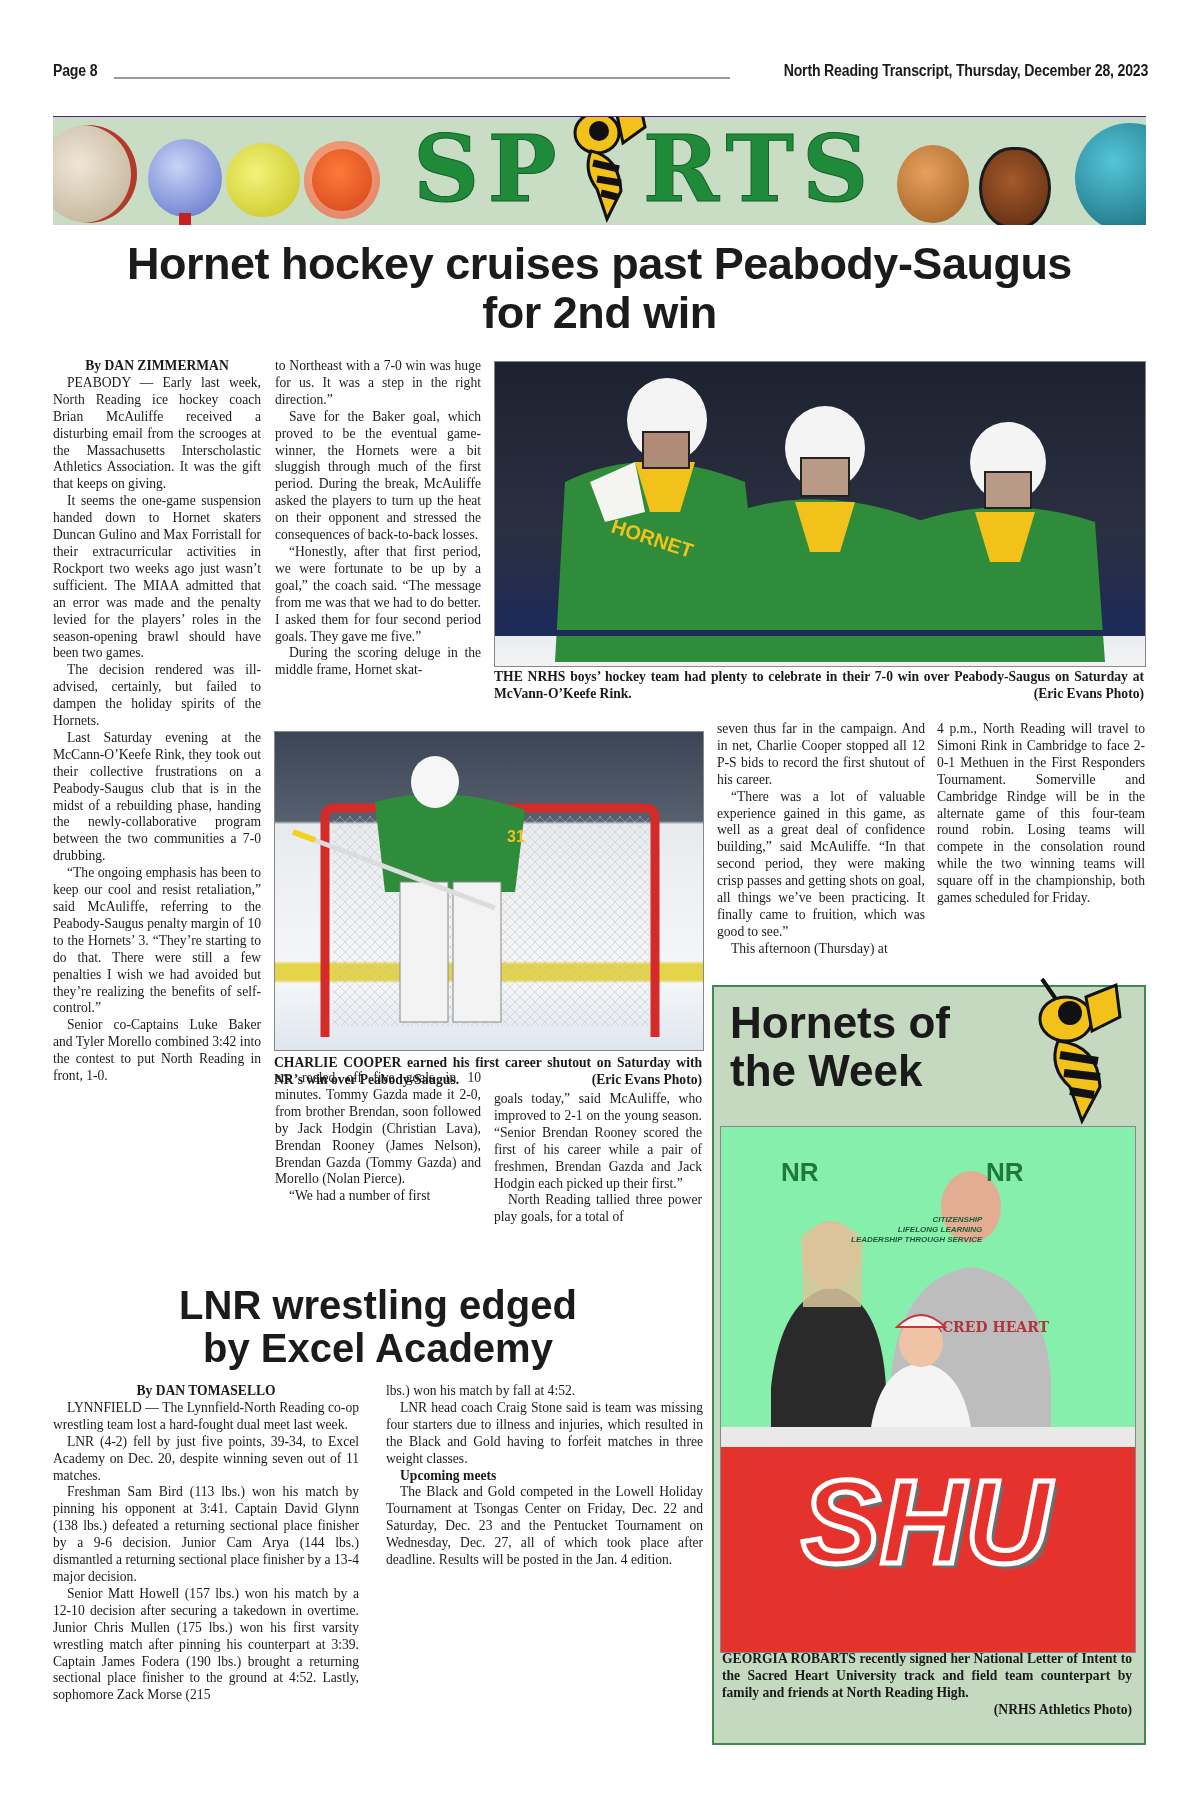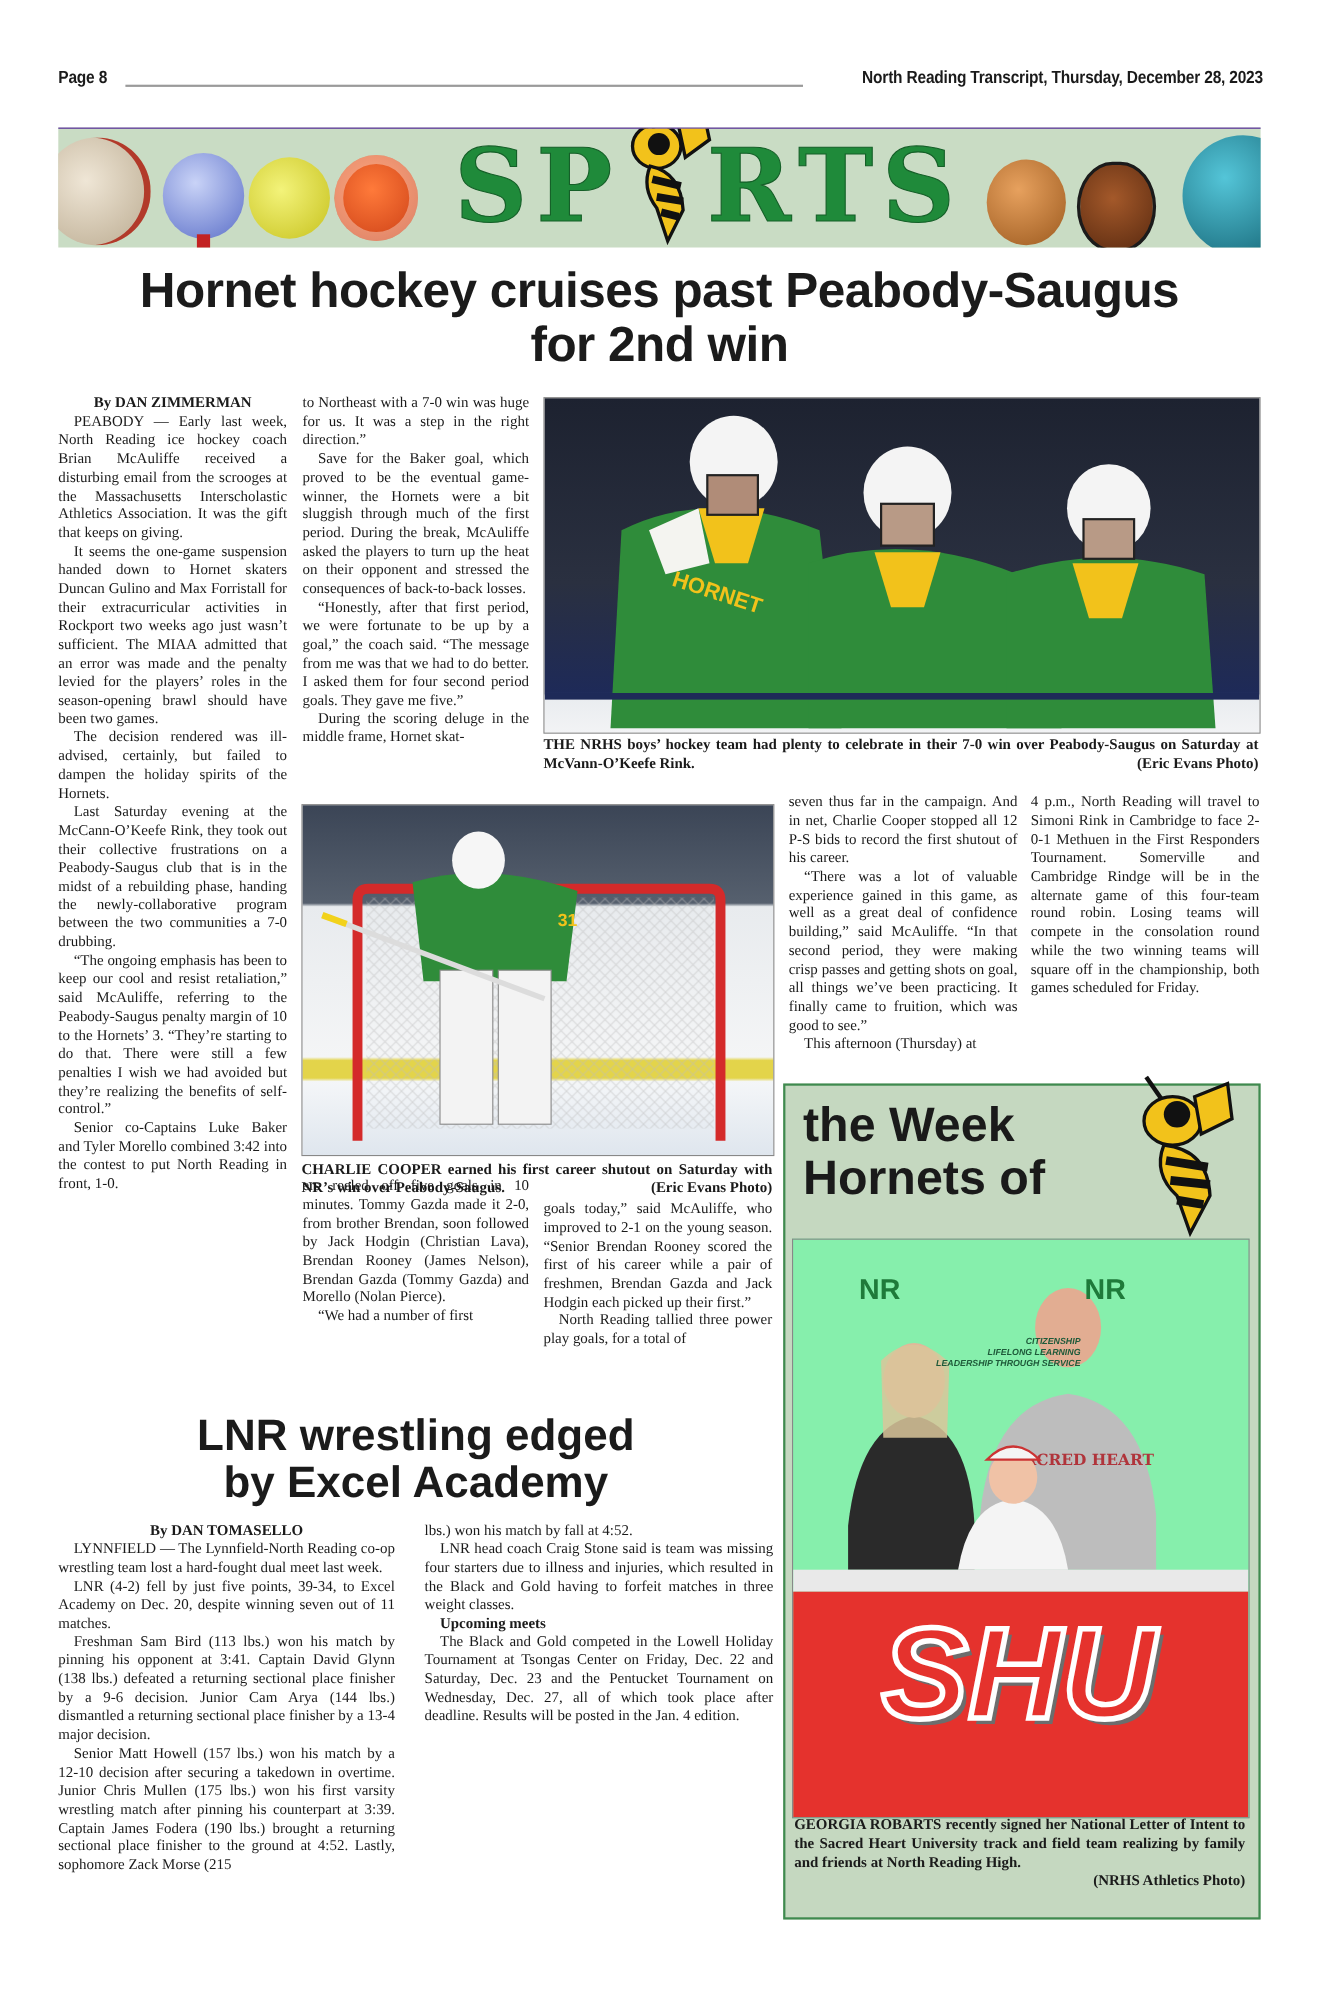--- a/index.html
+++ b/index.html
@@ -163,22 +163,22 @@
 
 <div class="abs col" style="left:386px; top:1383px; width:317px;">
   <p class="noindent">lbs.) won his match by fall at 4:52.</p>
   <p>LNR head coach Craig Stone said is team was missing four starters due to illness and injuries, which resulted in the Black and Gold having to forfeit matches in three weight classes.</p>
   <p class="subhead">Upcoming meets</p>
   <p>The Black and Gold competed in the Lowell Holiday Tournament at Tsongas Center on Friday, Dec. 22 and Saturday, Dec. 23 and the Pentucket Tournament on Wednesday, Dec. 27, all of which took place after deadline. Results will be posted in the Jan. 4 edition.</p>
 </div>
 
 <div class="abs how-box">
   <div class="how-title">
+    <div>Hornets of</div>
     <div>the Week</div>
-    <div>Hornets of</div>
   </div>
   <svg class="abs" style="left:306px; top:-12px;" width="108" height="150" viewBox="0 0 108 150">
     <line x1="22" y1="4" x2="40" y2="30" stroke="#111" stroke-width="4"></line>
     <ellipse cx="46" cy="44" rx="26" ry="22" fill="#f2c21b" stroke="#111" stroke-width="3"></ellipse>
     <circle cx="50" cy="38" r="12" fill="#111"></circle>
     <path d="M66 22 L96 10 L100 42 L72 56 Z" fill="#f2c21b" stroke="#111" stroke-width="3"></path>
     <path d="M38 66 Q78 70 80 112 L62 146 L50 112 Q28 92 38 66 Z" fill="#f2c21b" stroke="#111" stroke-width="3"></path>
     <path d="M40 80 L78 86 M44 98 L80 102 M50 116 L74 120" stroke="#111" stroke-width="8"></path>
   </svg>
 
@@ -200,16 +200,16 @@
       <path d="M150 300 Q160 240 200 236 Q240 240 250 300 Z" fill="#f4f4f4"></path>
       <ellipse cx="200" cy="216" rx="22" ry="24" fill="#f0c2a6"></ellipse>
       <path d="M176 200 Q200 176 224 200 Z" fill="#f4f4f4" stroke="#c33" stroke-width="2"></path>
       <rect x="0" y="300" width="414" height="20" fill="#e9e9e9"></rect>
       <rect x="0" y="320" width="414" height="205" fill="#e5322d"></rect>
     </svg>
     <div class="abs" style="left:40px; top:336px; width:330px; text-align:center; font-family:'Liberation Sans', sans-serif; font-weight:bold; font-style:italic; font-size:118px; line-height:1; color:#e5322d; -webkit-text-stroke:5px #ffffff; text-shadow: 5px 5px 0 #6d6d6d;">SHU</div>
   </div>
 
   <div class="abs caption" style="left:8px; top:664px; width:410px;">
-    <div>GEORGIA ROBARTS recently signed her National Letter of Intent to the Sacred Heart University track and field team realizing by family and friends at North Reading High.</div>
+    <div>GEORGIA ROBARTS recently signed her National Letter of Intent to the Sacred Heart University track and field team counterpart by family and friends at North Reading High.</div>
     <div style="text-align:right;">(NRHS Athletics Photo)</div>
   </div>
 </div>
 
 </body></html>

